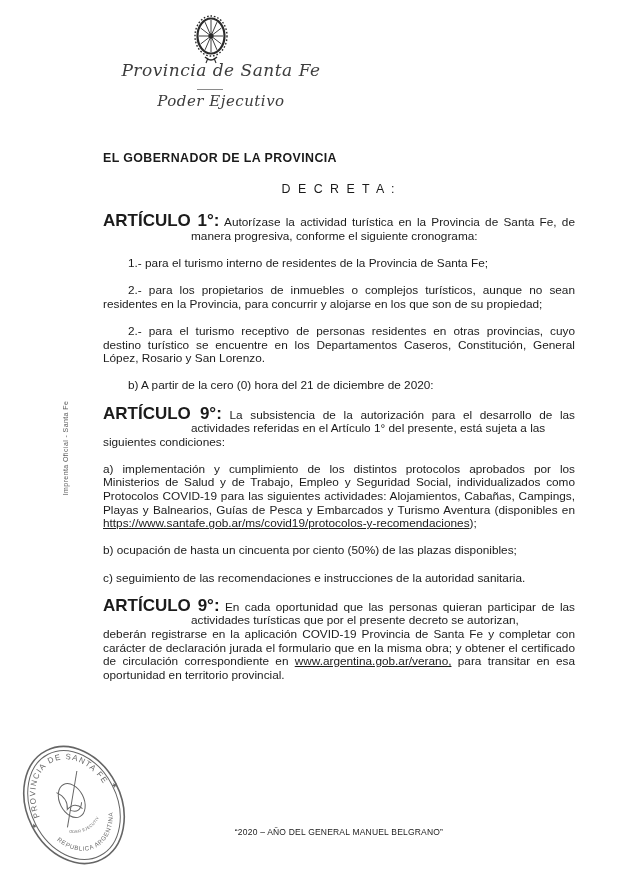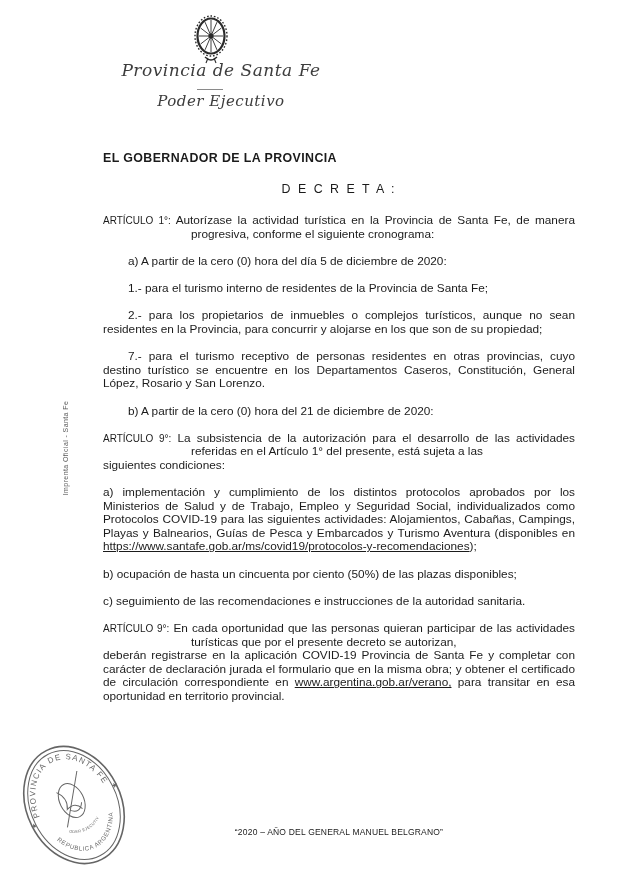--- a/index.html
+++ b/index.html
@@ -49,21 +49,21 @@
   .doc-title {
     text-align:right; font-weight:bold; font-size:12.4px;
     letter-spacing:0.4px; margin-bottom:17px !important;
   }
   .decreta {
     text-align:center !important; font-weight:normal; font-size:12.4px;
     letter-spacing:2px; margin-bottom:18px !important;
   }
   .hang { padding-left:88px; text-indent:-88px; }
   .tight { margin-bottom:0 !important; }
-  .label { font-weight:normal; font-size:10px; }
+  .label { font-weight:bold; font-size:17px; }
   .ind { text-indent:25px; }
   .doc-link { text-decoration:underline; }
 
   
   .footer {
     position:absolute; left:103px; top:827px; width:472px;
     text-align:center; font-weight:normal; font-size:8.5px;
     letter-spacing:0.2px; z-index:2;
   }
 
@@ -107,24 +107,23 @@
   <div class="branch-name">Poder Ejecutivo</div>
 
   <div class="margin-note">Imprenta Oficial - Santa Fe</div>
 
   <div class="main">
     <p class="doc-title">EL GOBERNADOR DE LA PROVINCIA</p>
     <p class="decreta">D E C R E T A :</p>
 
     <p class="hang"><span class="label">ARTÍCULO 1°:</span> <span>Autorízase la actividad turística en la Provincia de Santa Fe, de manera progresiva, conforme el siguiente cronograma:</span></p>
 
-    <p class="ind">a) A partir de la cero (0) hora del día 5 de diciembre de 2020:</p>
     <p class="ind">1.- para el turismo interno de residentes de la Provincia de Santa Fe;</p>
     <p class="ind">2.- para los propietarios de inmuebles o complejos turísticos, aunque no sean residentes en la Provincia, para concurrir y alojarse en los que son de su propiedad;</p>
-    <p class="ind">7.- para el turismo receptivo de personas residentes en otras provincias, cuyo destino turístico se encuentre en los Departamentos Caseros, Constitución, General López, Rosario y San Lorenzo.</p>
+    <p class="ind">2.- para el turismo receptivo de personas residentes en otras provincias, cuyo destino turístico se encuentre en los Departamentos Caseros, Constitución, General López, Rosario y San Lorenzo.</p>
     <p class="ind">b) A partir de la cero (0) hora del 21 de diciembre de 2020:</p>
 
     <p class="hang tight"><span class="label">ARTÍCULO 9°:</span> <span>La subsistencia de la autorización para el desarrollo de las actividades referidas en el Artículo 1° del presente, está sujeta a las</span></p>
     <p>siguientes condiciones:</p>
 
     <p><span>a) implementación y cumplimiento de los distintos protocolos aprobados por los Ministerios de Salud y de Trabajo, Empleo y Seguridad Social, individualizados como Protocolos COVID-19 para las siguientes actividades: Alojamientos, Cabañas, Campings, Playas y Balnearios, Guías de Pesca y Embarcados y Turismo Aventura (disponibles en </span><span class="doc-link">https://www.santafe.gob.ar/ms/covid19/protocolos-y-recomendaciones</span><span>);</span></p>
     <p>b) ocupación de hasta un cincuenta por ciento (50%) de las plazas disponibles;</p>
     <p>c) seguimiento de las recomendaciones e instrucciones de la autoridad sanitaria.</p>
 
     <p class="hang tight"><span class="label">ARTÍCULO 9°:</span> <span>En cada oportunidad que las personas quieran participar de las actividades turísticas que por el presente decreto se autorizan,</span></p>

